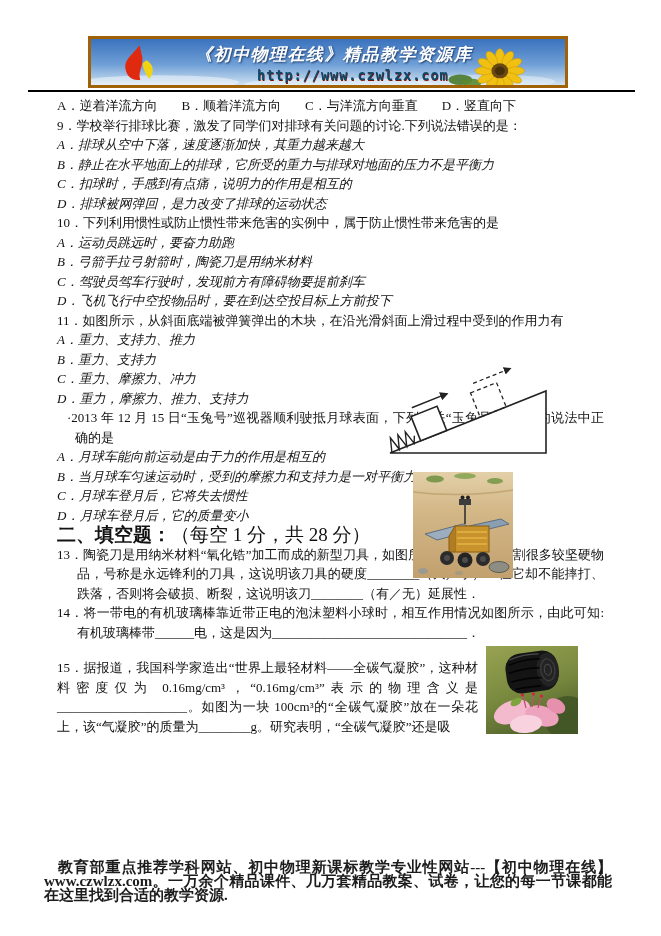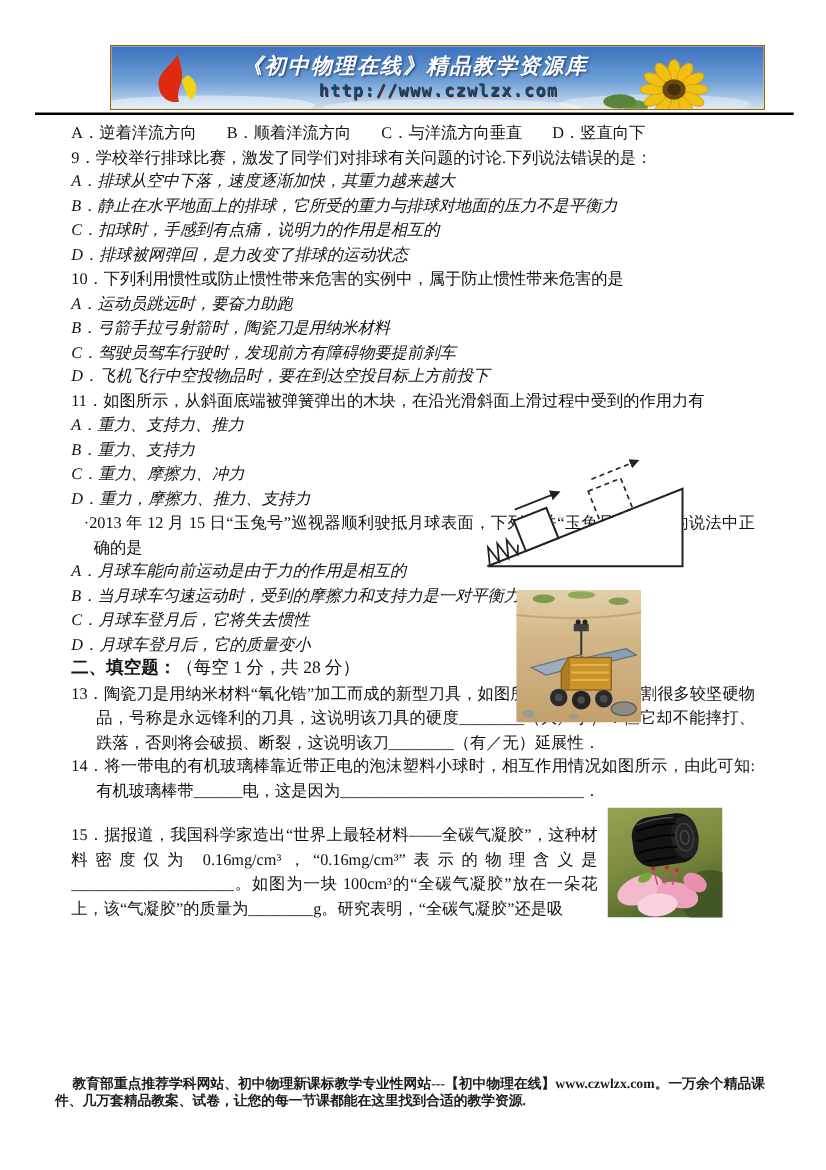--- a/index.html
+++ b/index.html
@@ -3,21 +3,21 @@
 <meta charset="utf-8">
 <style>
   * { margin:0; padding:0; box-sizing:border-box; }
   html,body { background:#888; }
   .page {
     position:relative; width:661px; height:936px; background:#fff;
     margin:0 auto; overflow:hidden;
     font-family:"Liberation Serif","DejaVu Sans",serif; color:#111;
   }
   
-  .banner { position:absolute; left:88px; top:36px; width:524px; height:52px; border:1px solid #a16207; }
+  .banner { position:absolute; left:88px; top:36px; width:480px; height:52px; border:3px solid #a16207; }
   .banner svg { display:block; width:100%; height:100%; }
   .banner-title {
     position:absolute; left:104px; top:4px; width:290px;
     color:#ffffff; font-weight:bold; font-style:italic; font-size:17px;
     letter-spacing:1.5px; text-shadow:1px 1px 2px #1a3a6a; white-space:nowrap;
   }
   .banner-url {
     position:absolute; left:166px; top:28px;
     color:#0c4a6e; font-weight:bold; font-size:13.5px; letter-spacing:1px;
     font-family:"DejaVu Sans Mono",monospace; text-shadow:0.5px 0.5px 0 #7a1000;
@@ -28,34 +28,34 @@
     position:absolute; left:57px; top:96px; width:547px;
     font-size:13px; line-height:19.5px; text-align:justify;
   }
   .content p { margin:0; }
   .tail { margin-left:18px; }
   .opts-inline { margin-left:11px; }
   .opts-inline span { margin-right:24px; }
   .opt { margin-left:14px; text-align:left;font-style:italic; }
   .hang { padding-left:18px; text-indent:-18px; }
   .hang12 { padding-left:18px; text-indent:-8px; }
-  .sec-head { margin-top:22px; font-weight:bold; font-size:14px; clear:both; }
+  .sec-head { margin-top:22px; font-weight:bold; font-size:19px; clear:both; }
   .sec-head .score { font-weight:normal; }
   .fill { padding-left:20px; text-indent:-20px; }
   .q14 { margin-top:9px; }
   .q15 { margin-top:16px; }
   
   .fig-incline { position:absolute; left:330px; top:270px; width:162px; height:90px; }
   .fig-rover   { position:absolute; left:356px; top:376px; width:100px; height:106px; }
   .fig-aero    { float:right; width:92px; height:88px; margin:-12px 26px 4px 8px; }
   .fig-incline svg,.fig-rover svg,.fig-aero svg { display:block; width:100%; height:100%; }
   
   .footer {
     position:absolute; left:44px; top:860px; width:568px;
-    font-size:11px; line-height:14px; font-weight:bold; color:#1c1c1c;
+    font-size:15px; line-height:14px; font-weight:bold; color:#1c1c1c;
     text-indent:14px; text-align:justify;
   }
 </style>
 </head>
 <body>
 
 <div class="page">
 
   <div class="banner">
     <svg viewBox="0 0 480 52" preserveAspectRatio="none">

